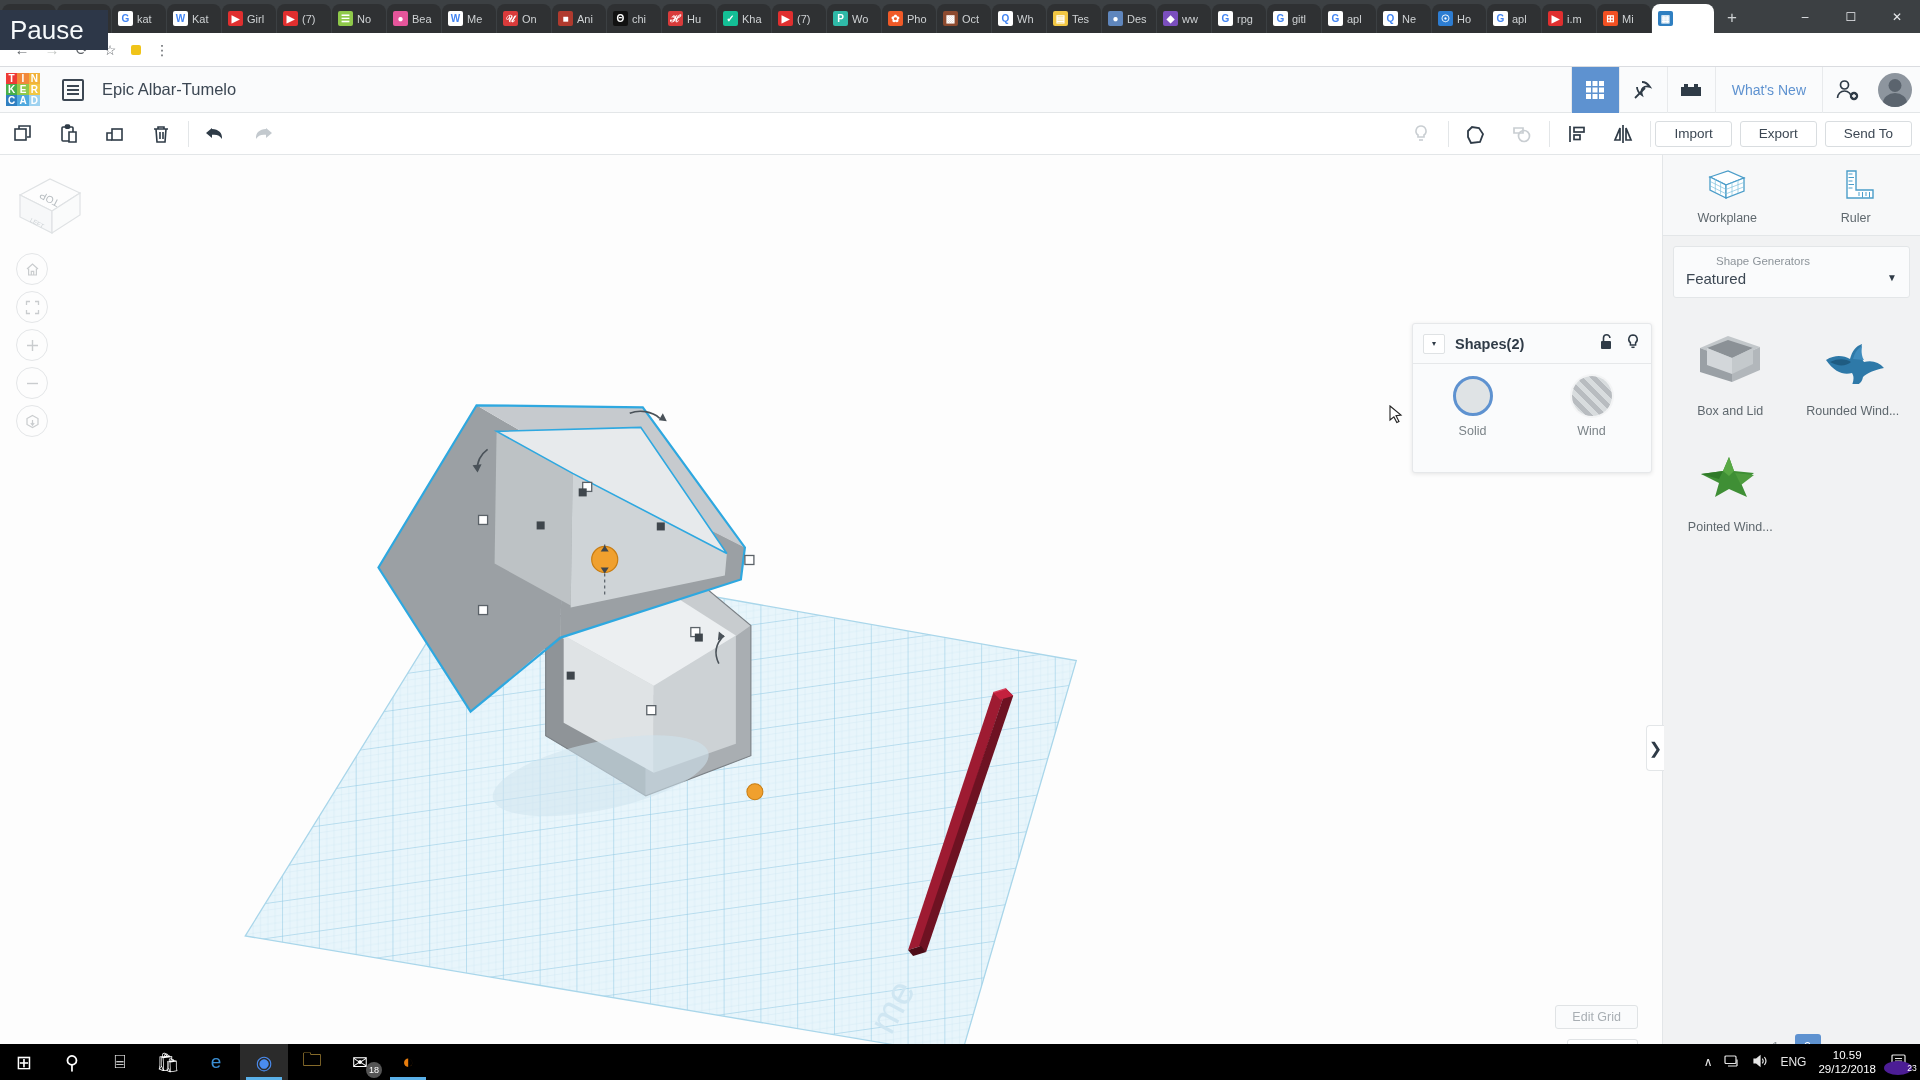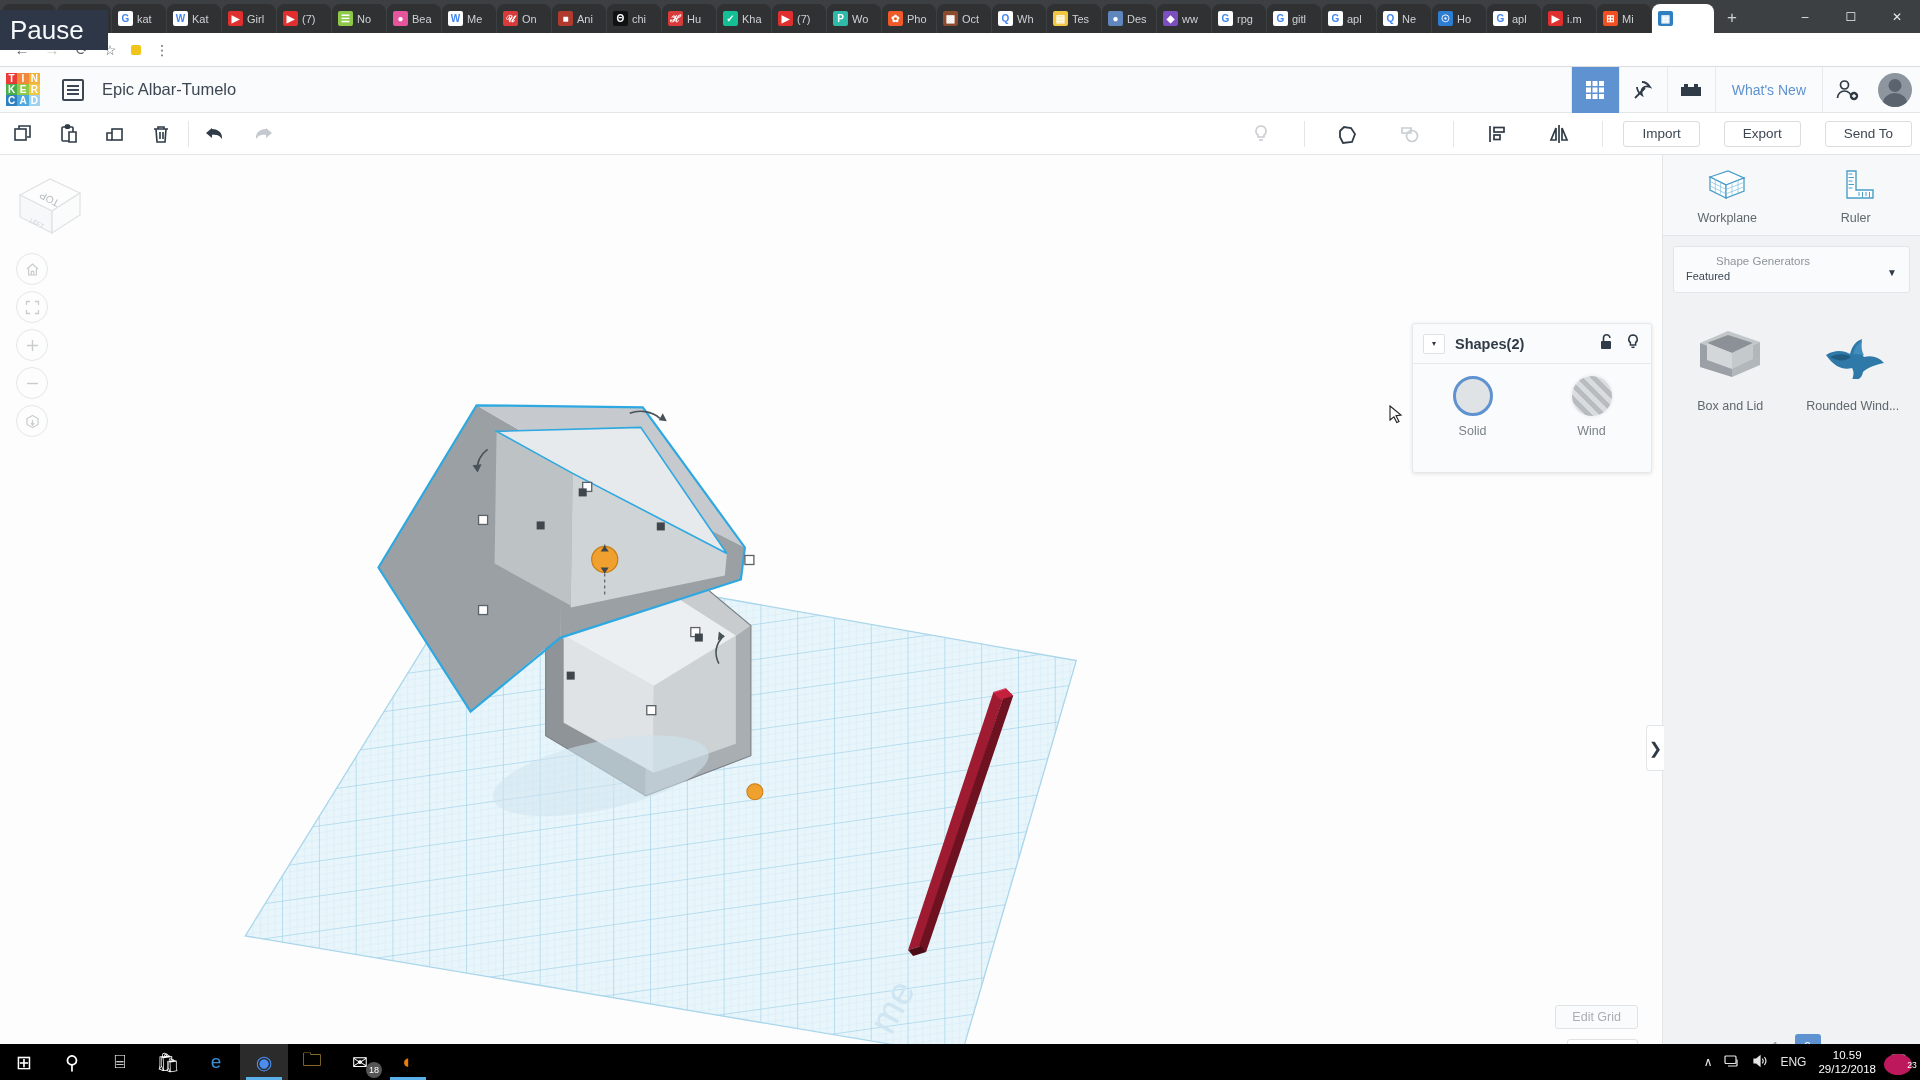--- a/index.html
+++ b/index.html
@@ -123,21 +123,21 @@
   #tc-toolbar {
     height: 42px; background:#fff; border-bottom:1px solid #e3e6e8;
     display:flex; align-items:center;
   }
   .tb-btn {
     width:46px; height:42px; display:flex; align-items:center;
     justify-content:center; color:#2f3b47;
   }
   .tb-sep { width:1px; height:26px; background:#e3e6e8; margin: 0 4px; }
   .tb-btn.disabled { color:#c3c9ce; }
-  #tb-right { margin-left:auto; display:flex; align-items:center; height:42px;gap:16px; }
+  #tb-right { margin-left:auto; display:flex; align-items:center; height:42px; }
   .tb-text-btn {
     height:26px; padding:0 18px; border:1px solid #d9dde0; border-radius:3px;
     background:#fff; font-size:13.5px; color:#3c4753; margin-right:8px;
     display:flex; align-items:center;
   }
 
   
   #main { position:relative; height: 924px; display:flex; }
   #canvas-wrap {
     flex:1; position:relative; background:#fdfdfd; overflow:hidden;
@@ -206,21 +206,21 @@
   #sb-top { display:flex; background:#f7f8f9; border-bottom:1px solid #e3e6e8; }
   .sb-tool { flex:1; padding:12px 0 10px; display:flex; flex-direction:column;
     align-items:center; gap:8px; }
   .sb-tool-label { font-size:12.5px; color:#5f686e; }
 
   #sb-generators {
     margin:10px; background:#fafbfc; border:1px solid #e3e6e8; border-radius:3px;
     padding:8px 12px 10px; position:relative;
   }
   #sb-gen-label { font-size:11.5px; color:#8d949a;margin-left:30px; }
-  #sb-gen-value { font-size:11px; color:#3c4753; margin-top:3px; }
+  #sb-gen-value { font-size:15px; color:#3c4753; margin-top:3px; }
   #sb-gen-caret { position:absolute; right:12px; bottom:14px; font-size:10px; color:#2f3b47; }
 
   #sb-grid {
     display:grid; grid-template-columns: 1fr 1fr; gap: 4px 0; padding: 8px 6px 0;
   }
   .gen-cell { display:flex; flex-direction:column; align-items:center; gap:10px;
     padding: 12px 0 10px; }
   .gen-thumb { width:74px; height:66px; display:flex; align-items:center; justify-content:center; }
   .gen-label { font-size:12.5px; color:#5f686e; white-space:nowrap; }
 
@@ -265,22 +265,22 @@
   }
   #tray { margin-left:auto; display:flex; align-items:center; gap:12px;
     color:#e6e6e6; padding-right:10px; }
   #tray-clock { font-size:11.5px; line-height:1.25; text-align:center; color:#fff; }
   .tray-ico { font-size:12px; color:#e6e6e6; }
   #tray-badge {
     width:22px; height:22px; position:relative; display:flex;
     align-items:center; justify-content:center;
   }
   #badge-count {
-    position:absolute; right:-2px; bottom:-2px; background:#be185d; color:#fff;
-    font-size:8.5px; border-radius:50%; width:13px; height:21px;
+    position:absolute; right:-2px; bottom:-2px; background:#4c1d95; color:#fff;
+    font-size:8.5px; border-radius:50%; width:13px; height:14px;
     display:flex; align-items:center; justify-content:center;padding-left:28px;
   }
   .email-badge {
     position:absolute; right:2px; bottom:2px; background:#555; color:#fff;
     font-size:9px; border-radius:50%; width:16px; height:16px;
     display:flex; align-items:center; justify-content:center;
   }
   #cursor { position:absolute; left:1389px; top:250px; z-index:60; }
 </style>
 </head>
@@ -814,20 +814,31 @@
         <div class="gen-thumb">
           <svg width="70" height="46" viewBox="0 0 70 46">
             <path d="M8 22c10-6 18-4 24-1 2-8 6-13 12-15-2 8-1 14 2 18 8-2 15 0 20 6-10 2-17 5-21 9-1 6-5 9-11 8 2-5 2-9 0-12-8 2-17 0-26-13z" fill="#2e79a8"></path>
             <path d="M12 24c9-4 16-3 21 0-5 4-12 5-21 0z" fill="#1f5c82"></path>
             <path d="M35 21c2-7 5-11 9-13-1 6 0 11 2 14z" fill="#3f8cbd"></path>
           </svg>
         </div>
         <div class="gen-label">Rounded Wind...</div>
       </div>
 
+      <div class="gen-cell">
+        <div class="gen-thumb">
+          <svg width="70" height="46" viewBox="0 0 70 46">
+            <path d="M6 20l22-3 6-14 5 14 20 2-13 10 6 14-18-8-14 8 4-14z" fill="#3f8f35"></path>
+            <path d="M28 17l6-14 5 14-5 5z" fill="#58a844"></path>
+            <path d="M6 20l22-3-4 8z" fill="#2f7a28"></path>
+            <path d="M40 19l19 2-13 10z" fill="#4e9c3e"></path>
+          </svg>
+        </div>
+        <div class="gen-label">Pointed Wind...</div>
+      </div>
     </div>
 
     <div id="sb-pager">
       <div class="pg-arrow">‹</div>
       <div class="pg-spacer"></div>
       <div class="pg-num">1</div>
       <div class="pg-num active">2</div>
       <div class="pg-spacer"></div>
       <div class="pg-arrow dim">›</div>
     </div>

